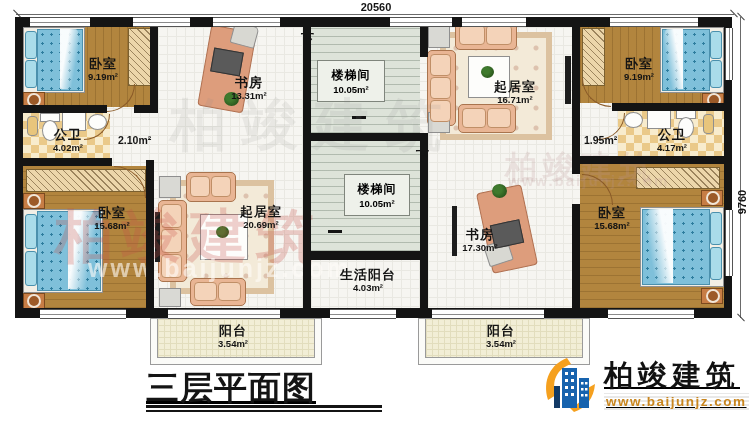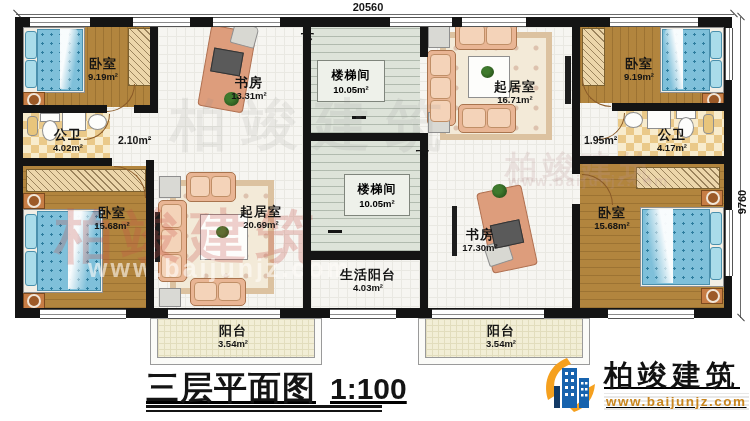--- a/index.html
+++ b/index.html
@@ -60,21 +60,21 @@
   .uline{background:#141414;z-index:8;}
   .info-line{font-size:13.5px;font-weight:600;color:#141414;}
   .brand-name{font-size:29px;font-weight:bold;color:#111;letter-spacing:5px;line-height:1;}
   .brand-web{font-size:13.5px;font-weight:bold;color:#c9861f;letter-spacing:1.5px;background:repeating-linear-gradient(0deg,rgba(150,150,150,.22) 0 2px,transparent 2px 4px);padding:1px 2px;margin-top:3px;}
 </style>
 </head>
 <body>
 
 <div class="scene">
 
-  <div class="abs dimlabel" style="left:342px;top:1px;width:52px;">20560</div>
+  <div class="abs dimlabel" style="left:350px;top:1px;width:52px;">20560</div>
   <div class="abs dimline" style="left:16px;top:14px;width:718px;height:1px;"></div>
   <div class="abs dimtick" style="left:12px;top:13px;"></div>
   <div class="abs dimtick" style="left:729px;top:13px;"></div>
 
   <div class="abs dimline" style="left:740px;top:17px;width:1px;height:301px;"></div>
   <div class="abs dimtick" style="left:736px;top:16px;"></div>
   <div class="abs dimtick" style="left:736px;top:317px;"></div>
   <div class="abs dimlabel" style="left:722px;top:196px;width:40px;transform:rotate(-90deg);">9760</div>
 
   <div class="abs tile" style="left:23px;top:27px;width:701px;height:281px;"></div>
@@ -299,21 +299,20 @@
   </div>
   <div class="abs rlabel" style="left:464px;top:324px;width:74px;">
     <div class="rname">阳台</div>
     <div class="rarea">3.54m²</div>
   </div>
   <div class="abs down" style="left:301px;top:30px;">下</div>
   <div class="abs down" style="left:416px;top:147px;">下</div>
 
   <div class="abs tb" style="left:146px;top:366px;display:flex;align-items:baseline;">
     <span class="title-cn">三层平面图</span>
-    <span class="title-scale">1:100</span>
   </div>
   <div class="abs uline" style="left:146px;top:405px;width:236px;height:2.5px;"></div>
   <div class="abs uline" style="left:146px;top:410px;width:236px;height:1.5px;"></div>
 
 
   <div class="abs tb" style="left:540px;top:356px;display:flex;align-items:center;">
     <svg width="58" height="58" viewBox="0 0 58 58">
       <path d="M27 2 C11 8 2 24 8 44 L16 39 C11 25 17 13 31 8 Z" fill="#f5a01e"></path>
       <path d="M34 56 C46 52 54 42 55 28 L46 33 C44 42 39 49 30 52 Z" fill="#f5a01e"></path>
       <rect x="14" y="30" width="6" height="22" fill="#123a66"></rect>

